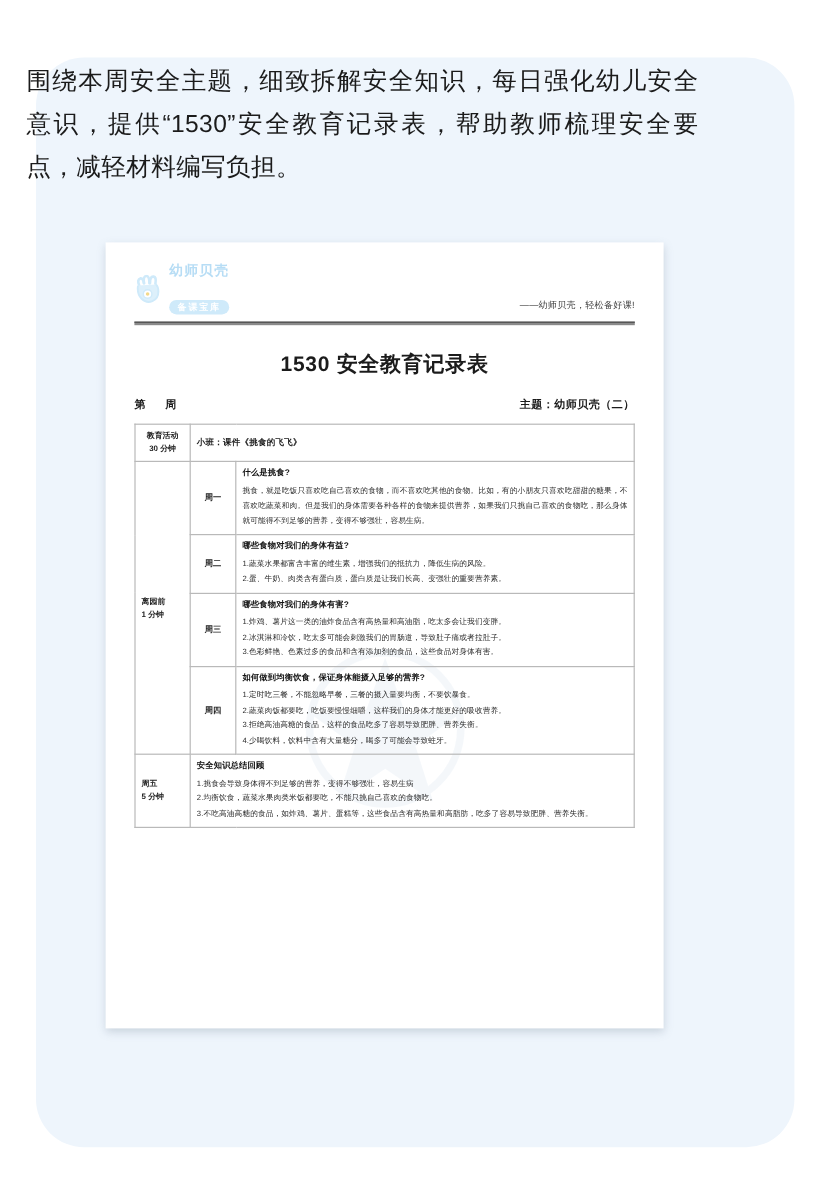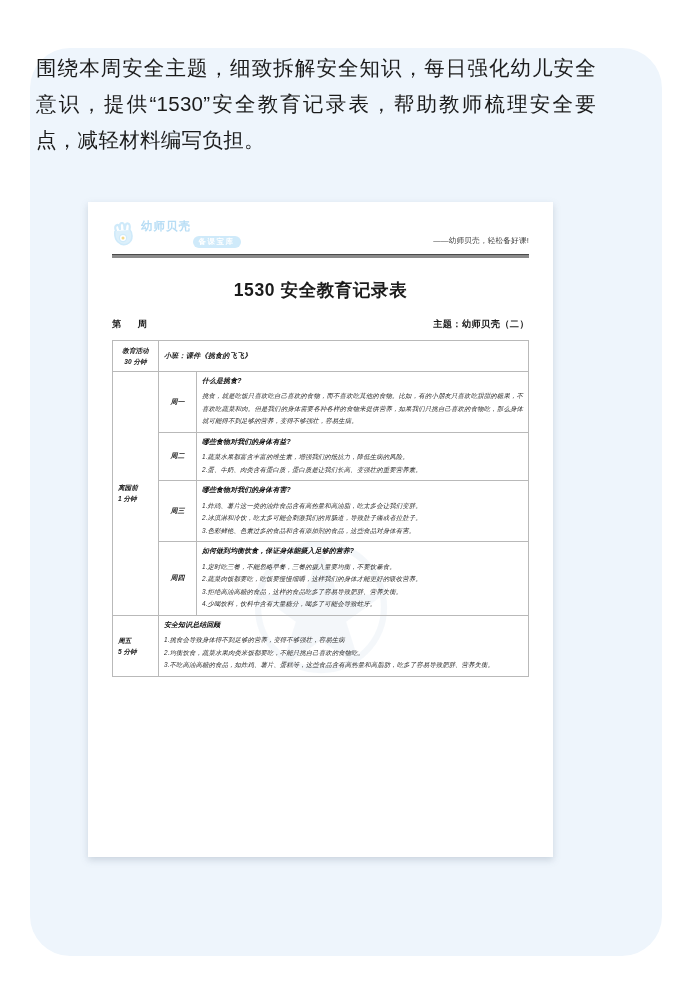--- a/index.html
+++ b/index.html
@@ -22,21 +22,21 @@
     top: 48px;
     width: 632px;
     height: 908px;
     background: #eef5fc;
     border-radius: 40px;
   }
 
   
   #intro-block {
     position: absolute;
-    left: 36px;
+    left: 22px;
     top: 50px;
     width: 560px;
   }
   #intro-text {
     font-size: 20.5px;
     line-height: 36px;
     color: #1b1b1b;
     letter-spacing: 0.3px;
     font-weight: 500;
     text-align: justify;
@@ -80,21 +80,21 @@
     padding-bottom: 6px;
   }
   #brand-logo {
     display: flex;
     align-items: center;
     gap: 3px;
   }
   #brand-logo svg { display: block; }
   .brand-stack {
     display: flex;
-    flex-direction: row;
+    flex-direction: column;
     gap: 1.5px;
   }
   #brand-name {
     font-size: 11.5px;
     font-weight: 700;
     color: #b7ddf5;
     letter-spacing: 1px;
     line-height: 12px;
   }
   #brand-sub {
@@ -150,21 +150,20 @@
   
   #record-table {
     width: 100%;
     border-collapse: collapse;
     table-layout: fixed;
   }
   #record-table td {
     border: 0.8px solid #b9b9b9;
     vertical-align: middle;
     padding: 4px 5px;
-    font-style: italic;
   }
   .col-period { width: 46px; }
   .col-day    { width: 38px; }
 
   .cell-period {
     text-align: center;
     font-size: 6.6px;
     font-weight: 700;
     color: #222;
     line-height: 11px;

